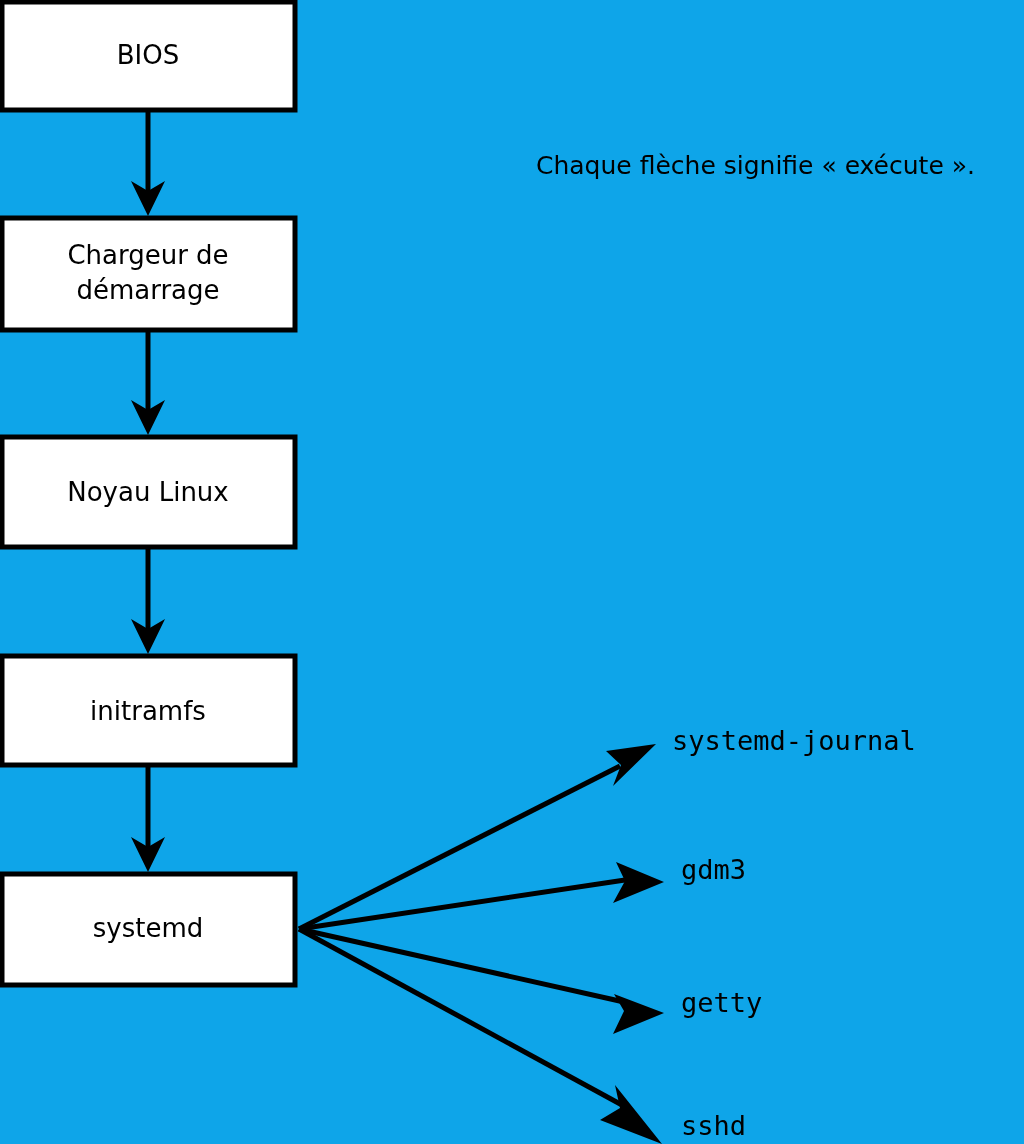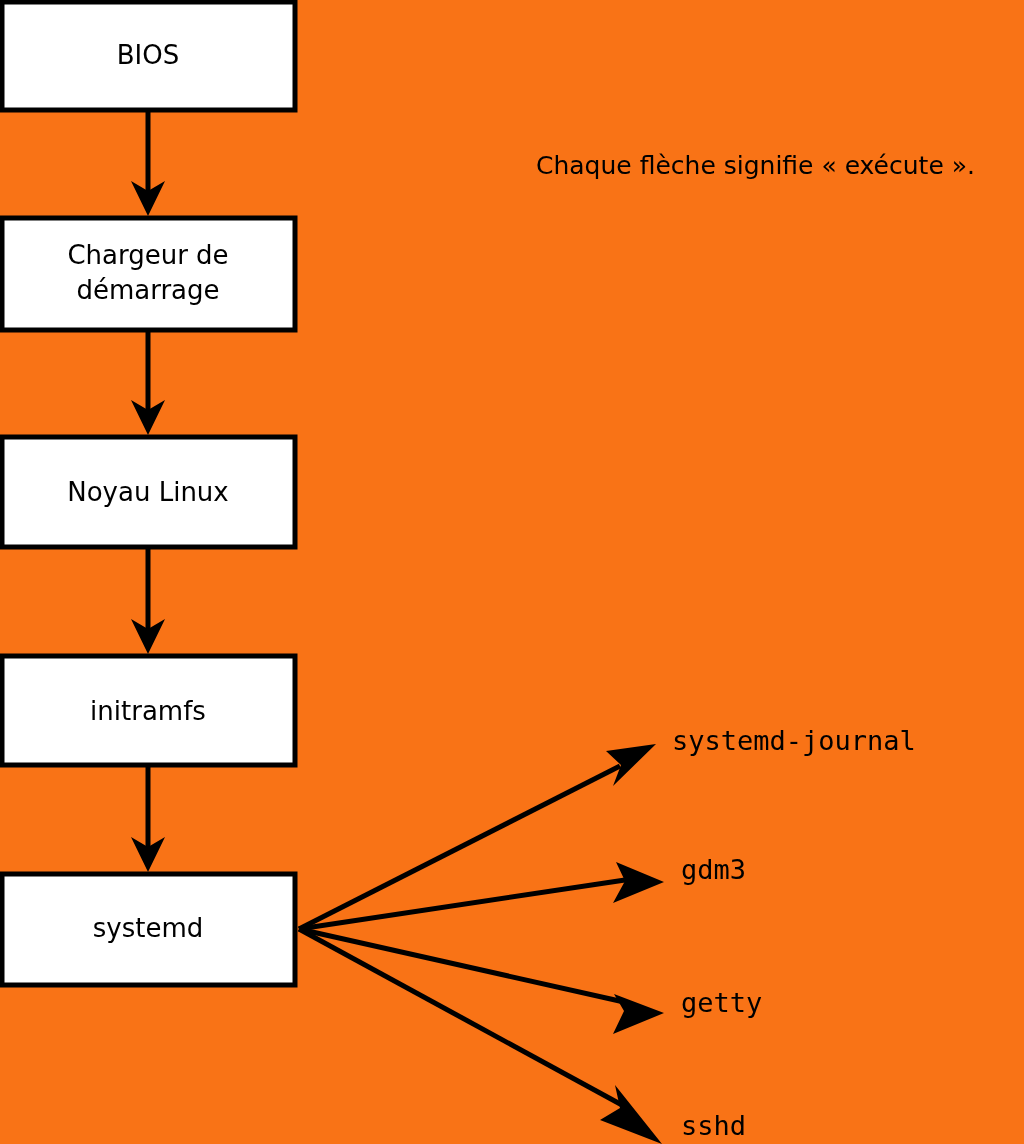--- a/index.html
+++ b/index.html
@@ -9,21 +9,21 @@
     background: #ffffff;
   }
   body {
     font-family: "DejaVu Sans", sans-serif;
     color: #000000;
   }
   #canvas {
     position: relative;
     width: 1024px;
     height: 1144px;
-    background: #f97316;
+    background: #0ea5e9;
     overflow: hidden;
   }
   #diagram-svg {
     position: absolute;
     left: 0;
     top: 0;
     width: 1024px;
     height: 1144px;
   }
   .box-label {

